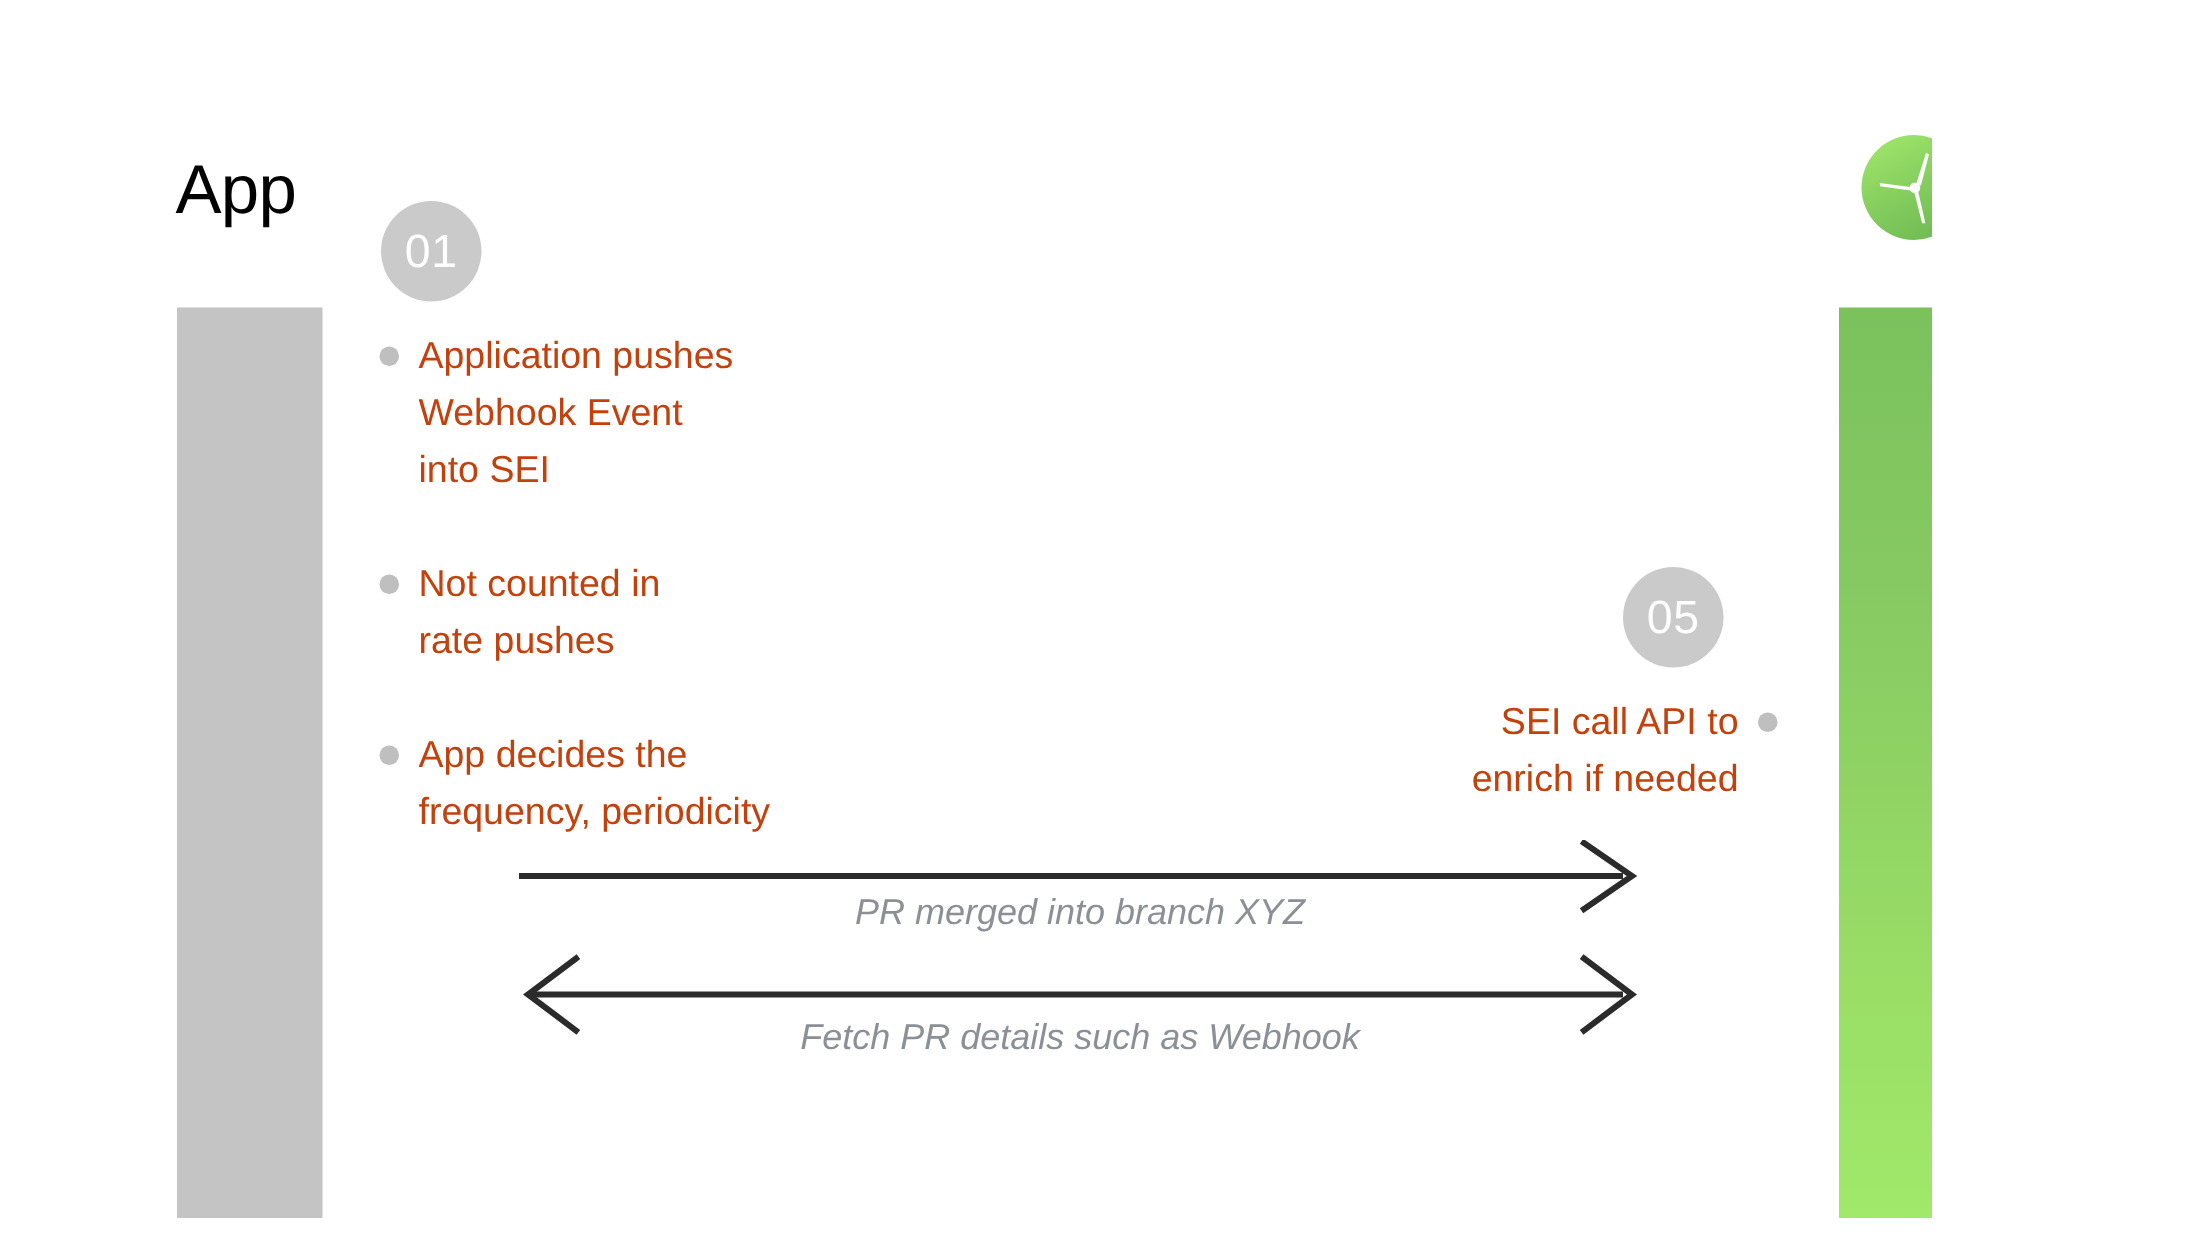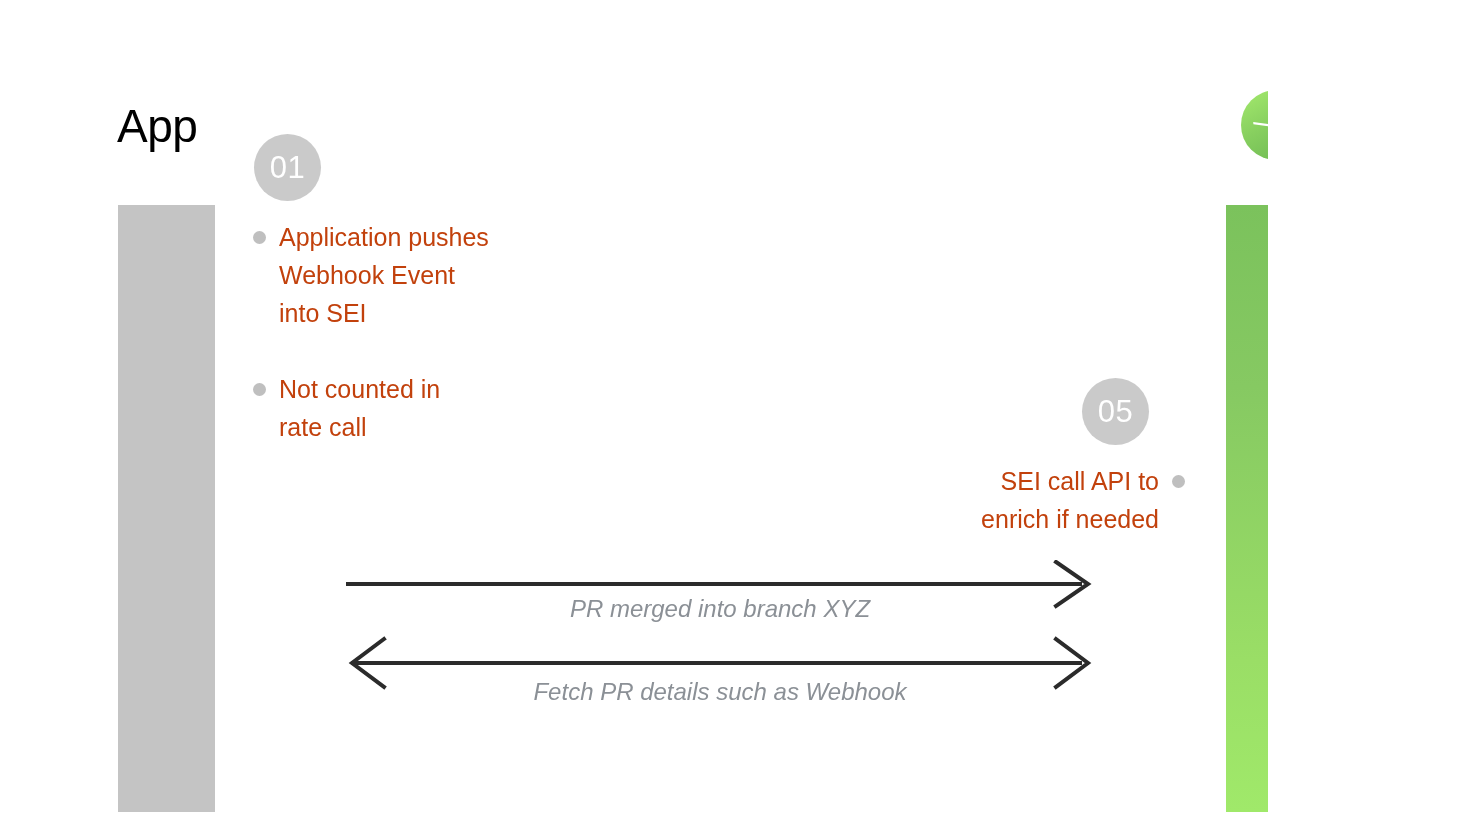--- a/index.html
+++ b/index.html
@@ -9,20 +9,21 @@
   }
   body {
     font-family: "Liberation Sans", sans-serif;
   }
   #slide {
     position: relative;
     width: 1268px;
     height: 824px;
     background: #ffffff;
     overflow: hidden;
+    padding-left: 20px;
   }
 
   
   .col-bar {
     position: absolute;
   }
   #app-column-bar {
     left: 118px;
     top: 205px;
     width: 97px;
@@ -184,21 +185,26 @@
   <div id="app-bullet-list">
     <div class="bullet-item">
       <span class="bullet-dot"></span>
       <span class="bullet-text">Application pushes
 Webhook Event
 into SEI</span>
     </div>
     <div class="bullet-item">
       <span class="bullet-dot"></span>
       <span class="bullet-text">Not counted in
-rate call</span>
+rate pushes</span>
+    </div>
+    <div class="bullet-item">
+      <span class="bullet-dot"></span>
+      <span class="bullet-text">App decides the
+frequency, periodicity</span>
     </div>
   </div>
 
   <div id="sei-bullet-list">
     <div class="bullet-item">
       <span class="bullet-dot"></span>
       <span class="bullet-text">SEI call API to
 enrich if needed</span>
     </div>
   </div>

